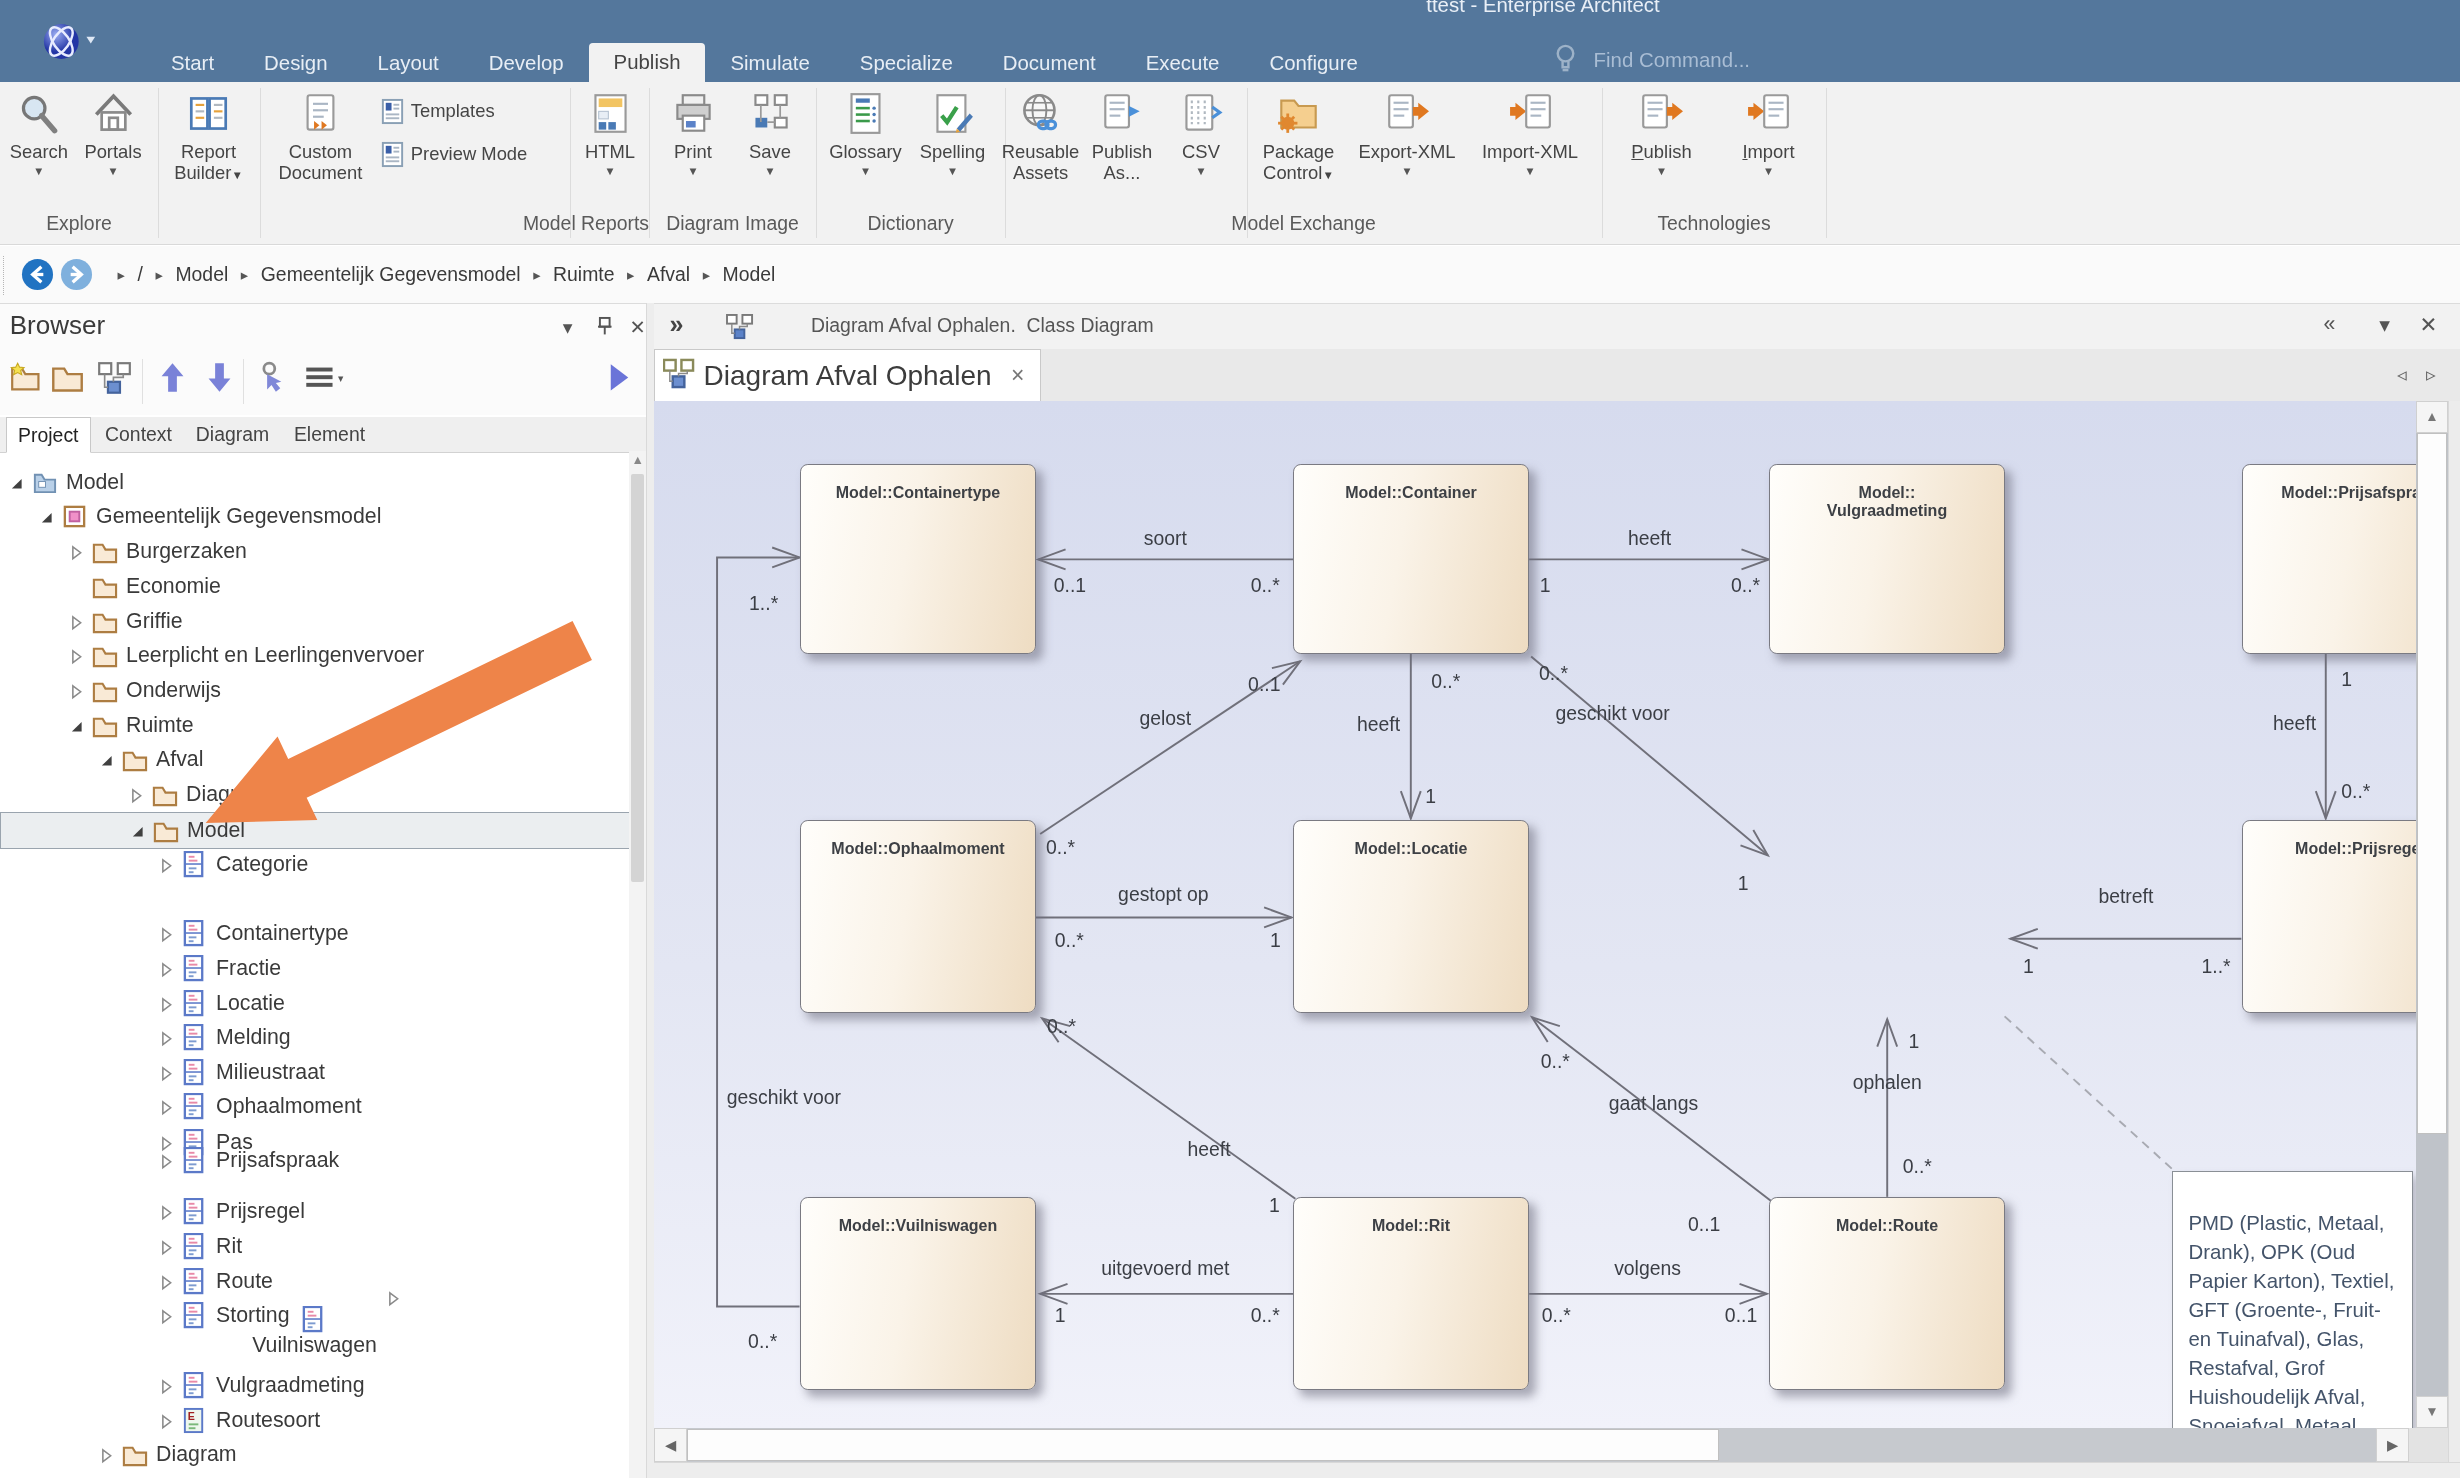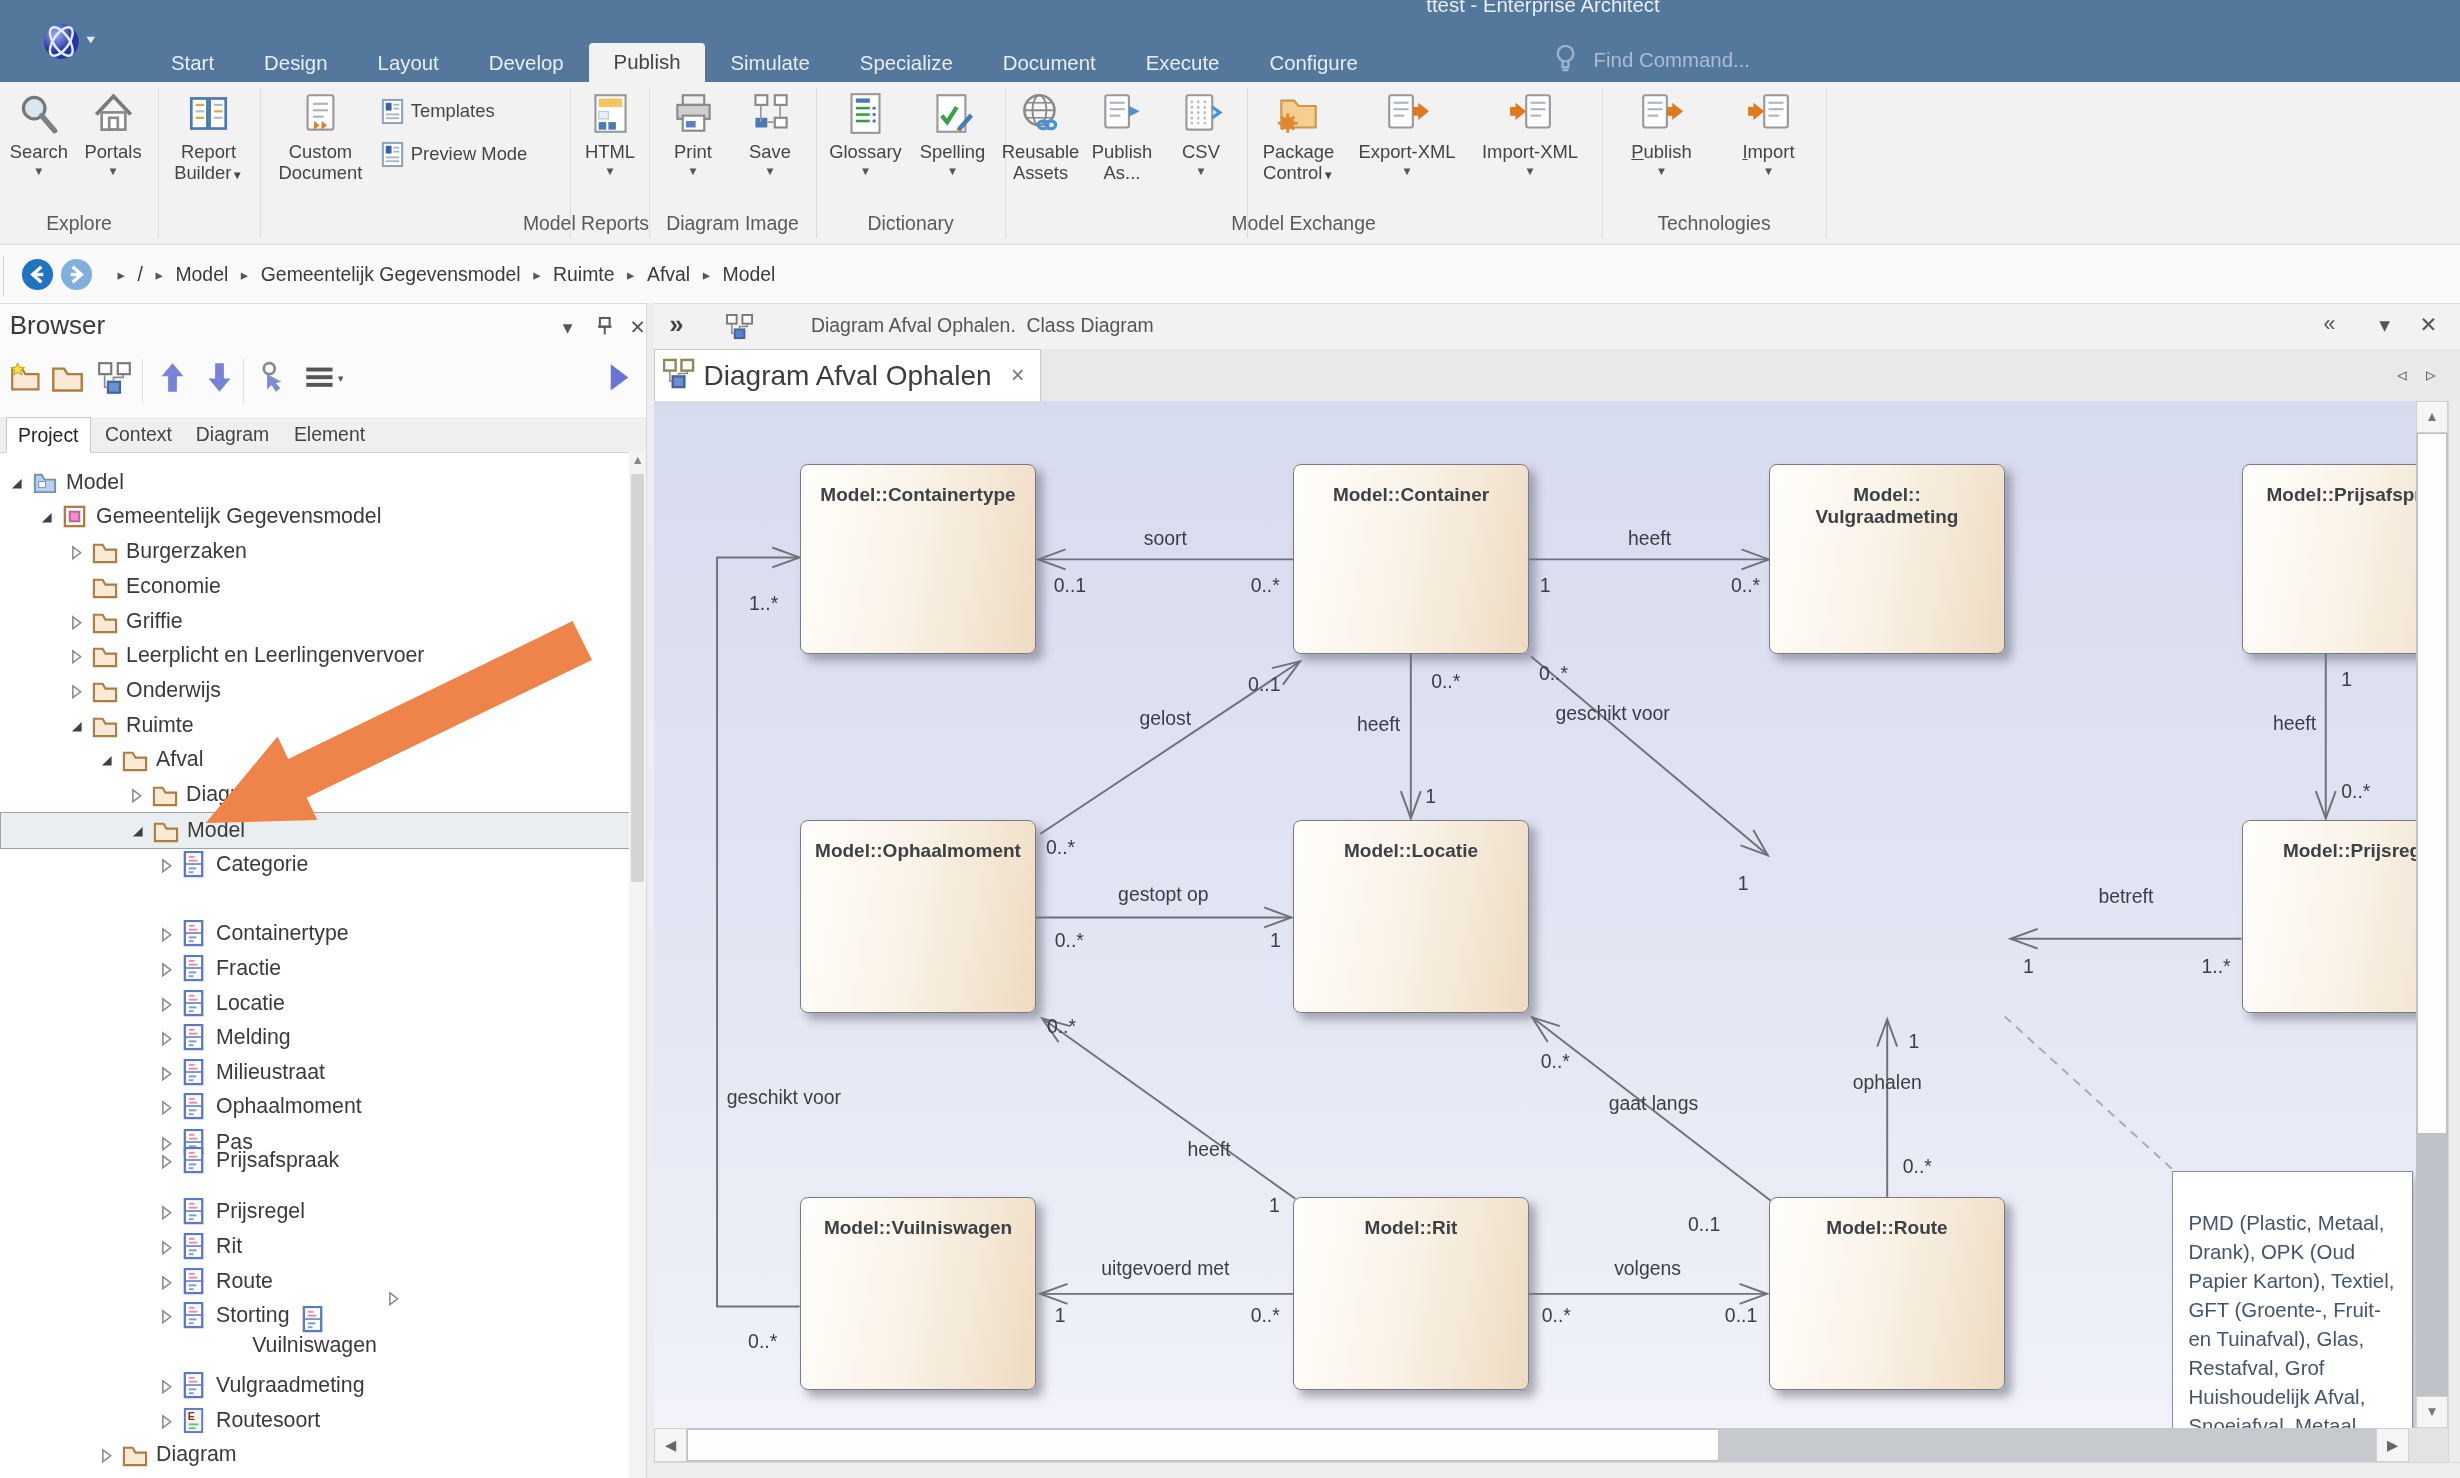--- a/index.html
+++ b/index.html
@@ -60,21 +60,21 @@
   #dcaption-text{position:absolute;left:157px;top:9.7px;font-size:19.4px;color:#555;white-space:pre;}
   .capbtn{position:absolute;top:7.8px;color:#555;font-size:21.3px;width:29px;text-align:center;}
   #dtabbar{position:absolute;left:0;top:45px;width:1807px;height:52px;background:#e9e9e9;border-bottom:1px solid #cfcfcf;}
   #dtab{position:absolute;left:0;top:0;height:51px;background:#fff;border:1px solid #c9c9c9;border-bottom:none;display:flex;align-items:center;padding:0 15.5px 0 7.8px;}
   #dtab-title{font-size:28px;color:#3c3c3c;margin:0 19.4px 0 7.8px;white-space:nowrap;}
   #dtab-close{color:#777;font-size:23px;}
   .tabnav{position:absolute;top:13.6px;color:#666;font-size:19.4px;}
   
   #canvas{position:absolute;left:0;top:97px;width:1762px;height:1027px;overflow:hidden;background:linear-gradient(180deg,#d6dbee 0%,#e3e6f3 55%,#f1f2fa 100%);}
   .cls{position:absolute;border:1.9px solid #7a7a82;border-radius:7.8px;background:linear-gradient(100deg,#fffefb 0%,#faf3e8 45%,#eedcc2 100%);box-shadow:6.8px 6.8px 9.7px rgba(110,110,125,.55);box-sizing:border-box;}
-  .cls .cname{display:block;margin-top:19.4px;text-align:center;font-size:19px;font-weight:bold;color:#3d4045;white-space:pre-line;overflow:hidden;}
+  .cls .cname{display:block;margin-top:19.4px;text-align:center;font-size:16px;font-weight:bold;color:#3d4045;white-space:pre-line;overflow:hidden;}
   #note{position:absolute;background:#fff;border:1.9px solid #8a8f96;box-sizing:border-box;box-shadow:5.8px 5.8px 8.7px rgba(110,110,125,.4);padding:37px 11.6px 7.8px 15.5px;font-size:20.4px;line-height:1.42;color:#44546a;}
   #edges{position:absolute;left:0;top:0;}
   
   #vscroll{position:absolute;left:1762px;top:97px;width:32px;height:1027px;background:#bfc3c9;}
   #vscroll .sbtn{position:absolute;left:0;width:32px;height:32px;background:#f5f5f5;border:1px solid #d0d0d0;box-sizing:border-box;color:#777;font-size:13.6px;text-align:center;line-height:30px;}
   #vthumb{position:absolute;left:1px;top:32px;width:30px;height:701px;background:#fdfdfd;border:1px solid #c0c0c0;box-sizing:border-box;}
   #hscroll{position:absolute;left:0;top:1124px;width:1755px;height:34px;background:#c6c9ce;}
   #hscroll .sbtn{position:absolute;top:0;width:33px;height:34px;background:#f5f5f5;border:1px solid #d0d0d0;box-sizing:border-box;color:#666;font-size:14.6px;text-align:center;line-height:32px;}
   #hthumb{position:absolute;left:33px;top:1px;width:1032px;height:32px;background:#fdfdfd;border:1px solid #c0c0c0;box-sizing:border-box;}
   #scorner{position:absolute;left:1755px;top:1124px;width:39px;height:34px;background:#e3e3e3;}

